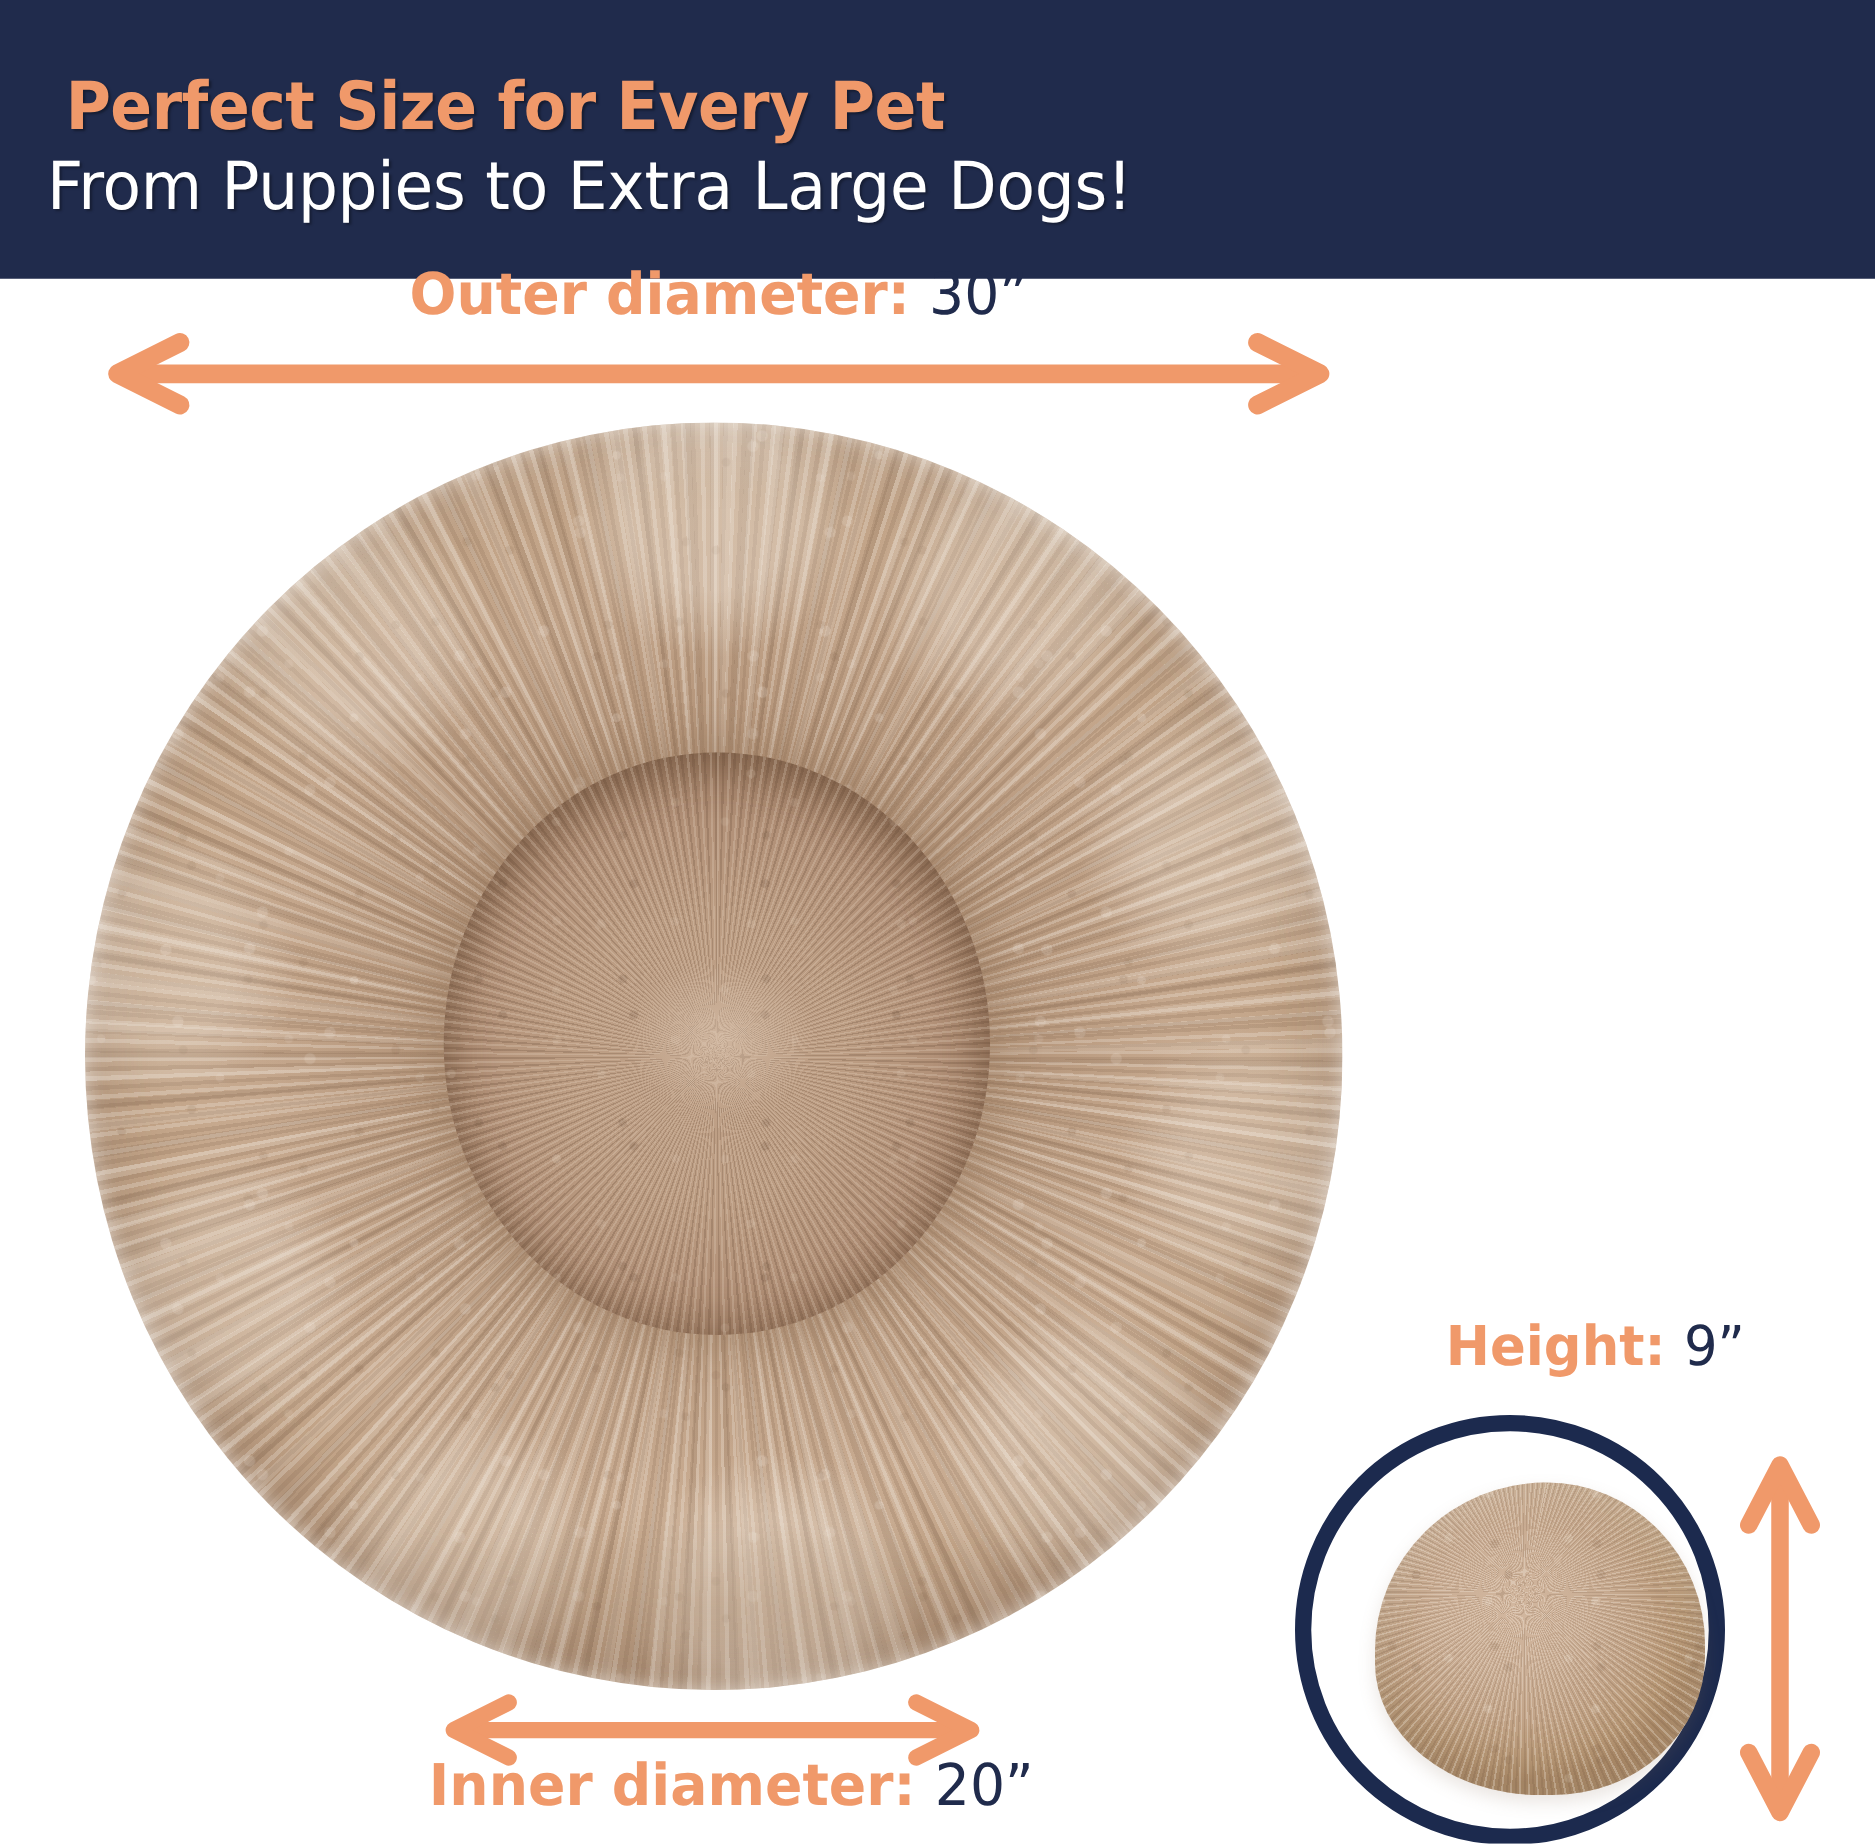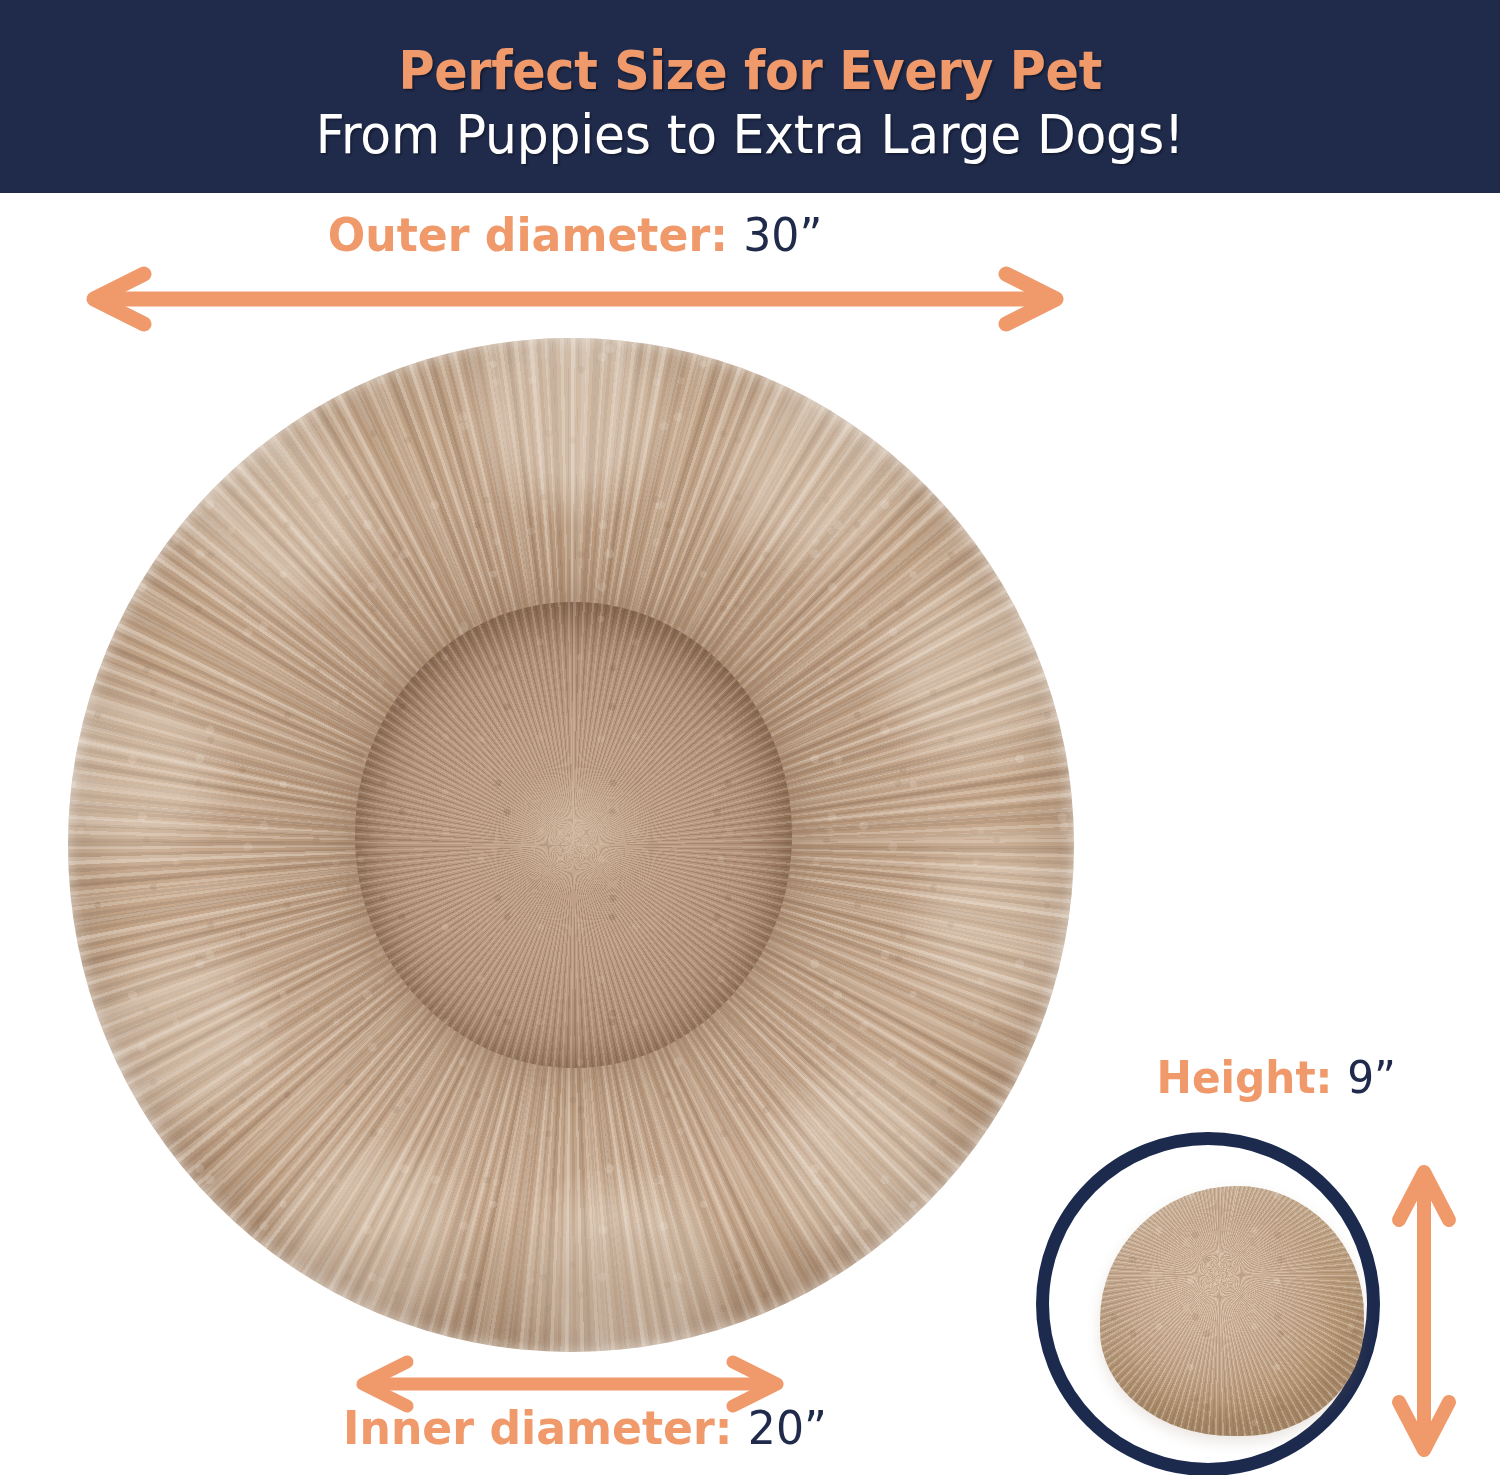--- a/index.html
+++ b/index.html
@@ -7,23 +7,23 @@
     width:1500px;height:1475px;
     background:#ffffff;
     font-family:"DejaVu Sans", sans-serif;
     overflow:hidden;
     position:relative;
   }
   #stage{position:absolute;left:0;top:0;width:1500px;height:1475px;overflow:hidden;background:#fff;}
 
   
   .header-band{
-    position:absolute;left:0;top:0;width:1500px;height:193px;
+    position:absolute;left:0;top:0;width:1500px;height:223px;
     background:#202B4C;
-    display:flex;flex-direction:column;align-items:center;justify-content:center;
+    display:flex;flex-direction:column;justify-content:center;
     box-sizing:border-box;padding-top:12px;
   }
   .hdr-title{
     color:#F0996A;
     font-family:"DejaVu Sans", sans-serif;
     font-weight:bold;
     font-size:53px;
     line-height:62px;
     letter-spacing:-0.4px;
     text-shadow:2px 2px 2px rgba(0,0,0,0.35);

